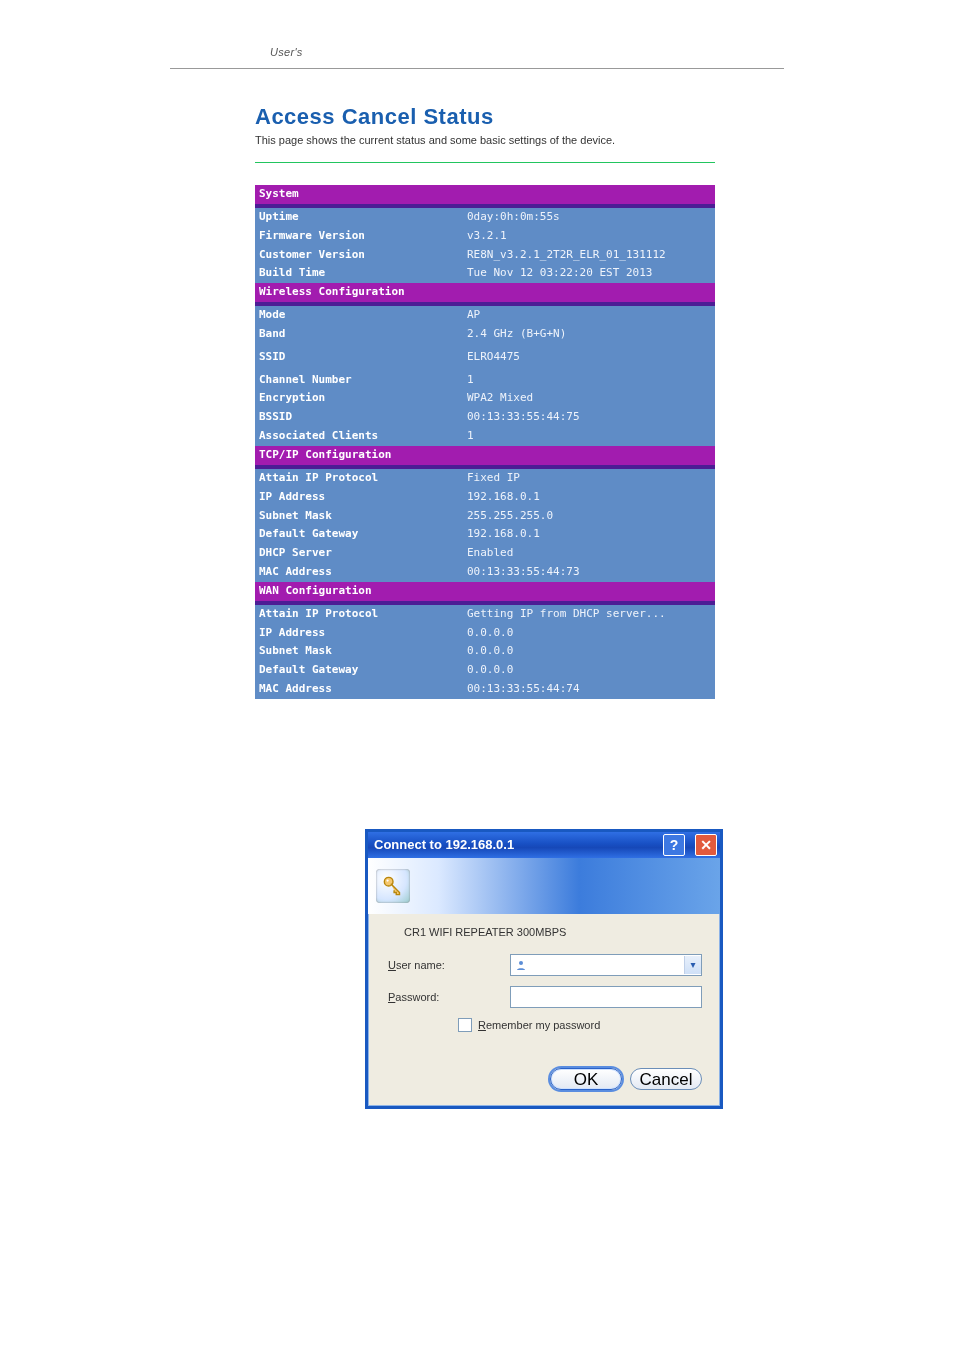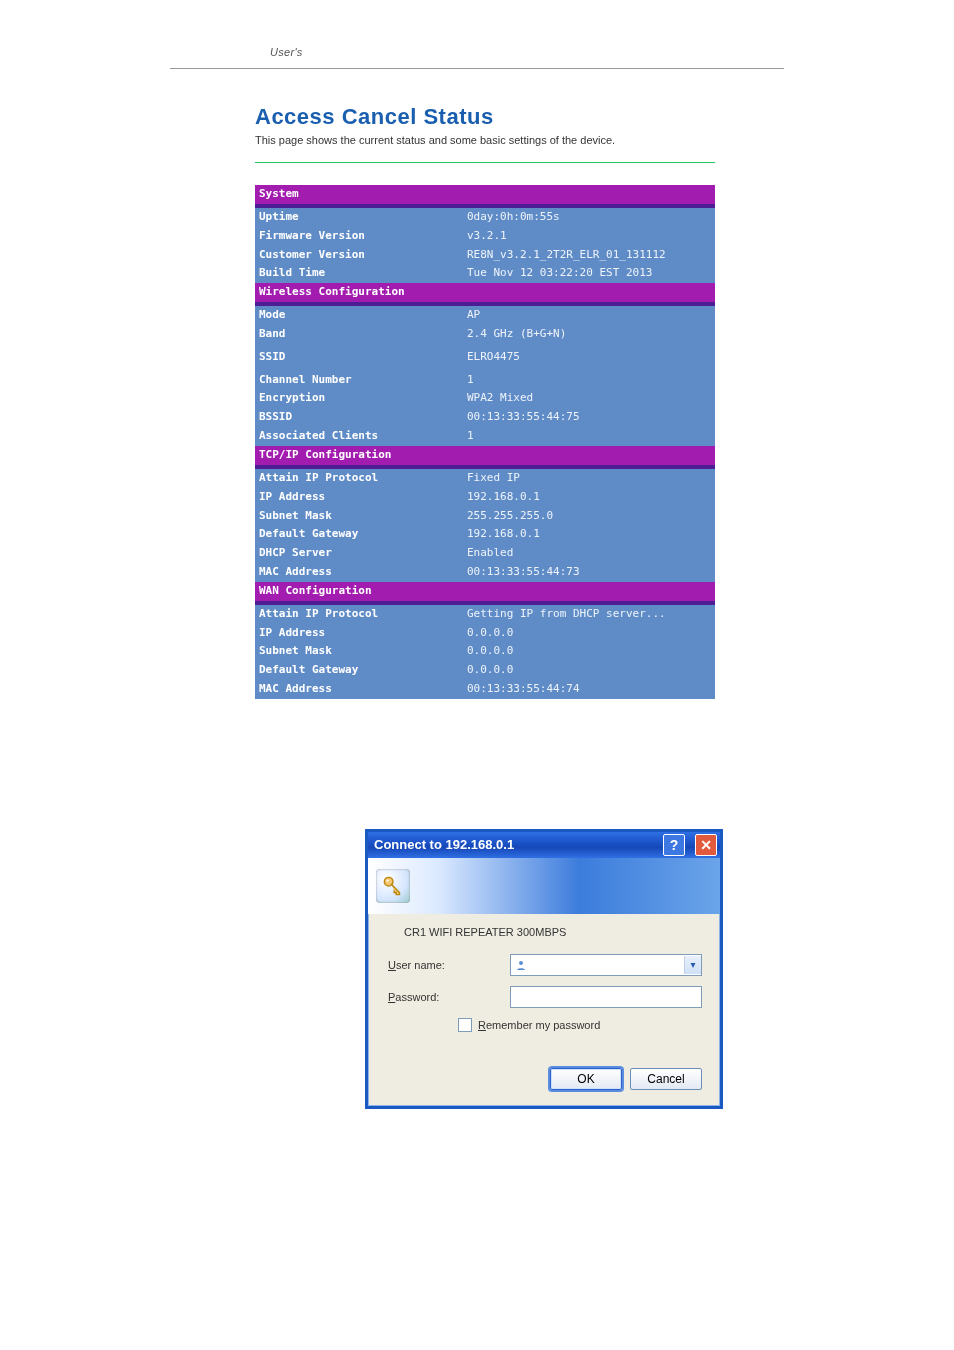--- a/index.html
+++ b/index.html
@@ -148,24 +148,24 @@
   .combo .drop { width:16px; height:18px; border-left:1px solid #c0d0e8; display:flex; align-items:center; justify-content:center; color:#2a5db0; font-size:10px; background:linear-gradient(#e8f0fb,#cfe0f7);}
   .remember-row { margin-left:70px; margin-top:6px; display:flex; align-items:center; gap:6px;}
   .remember-row .chk {
     width:12px; height:12px; border:1px solid #7f9db9; background:#fff; display:inline-block;
   }
   .btn-row { display:flex; justify-content:flex-end; gap:8px; margin-top:36px;}
   .xp-btn {
     min-width:72px;
     height:22px;
     font-family: Tahoma, sans-serif;
-    font-size:12px;
+    font-size:17px;
     border:1px solid #6b8eb8;
     background:linear-gradient(#ffffff,#e3e9f3);
-    border-radius:2px;
+    border-radius:11px;
   }
   .xp-btn.default { box-shadow: 0 0 0 1px #cde0ff inset, 0 0 0 2px #5a8de0; border-color:#2a62c7; }
 </style>
 </head>
 <body>
 
 <div class="page">
 
   <div class="top-header">User's</div>
 

